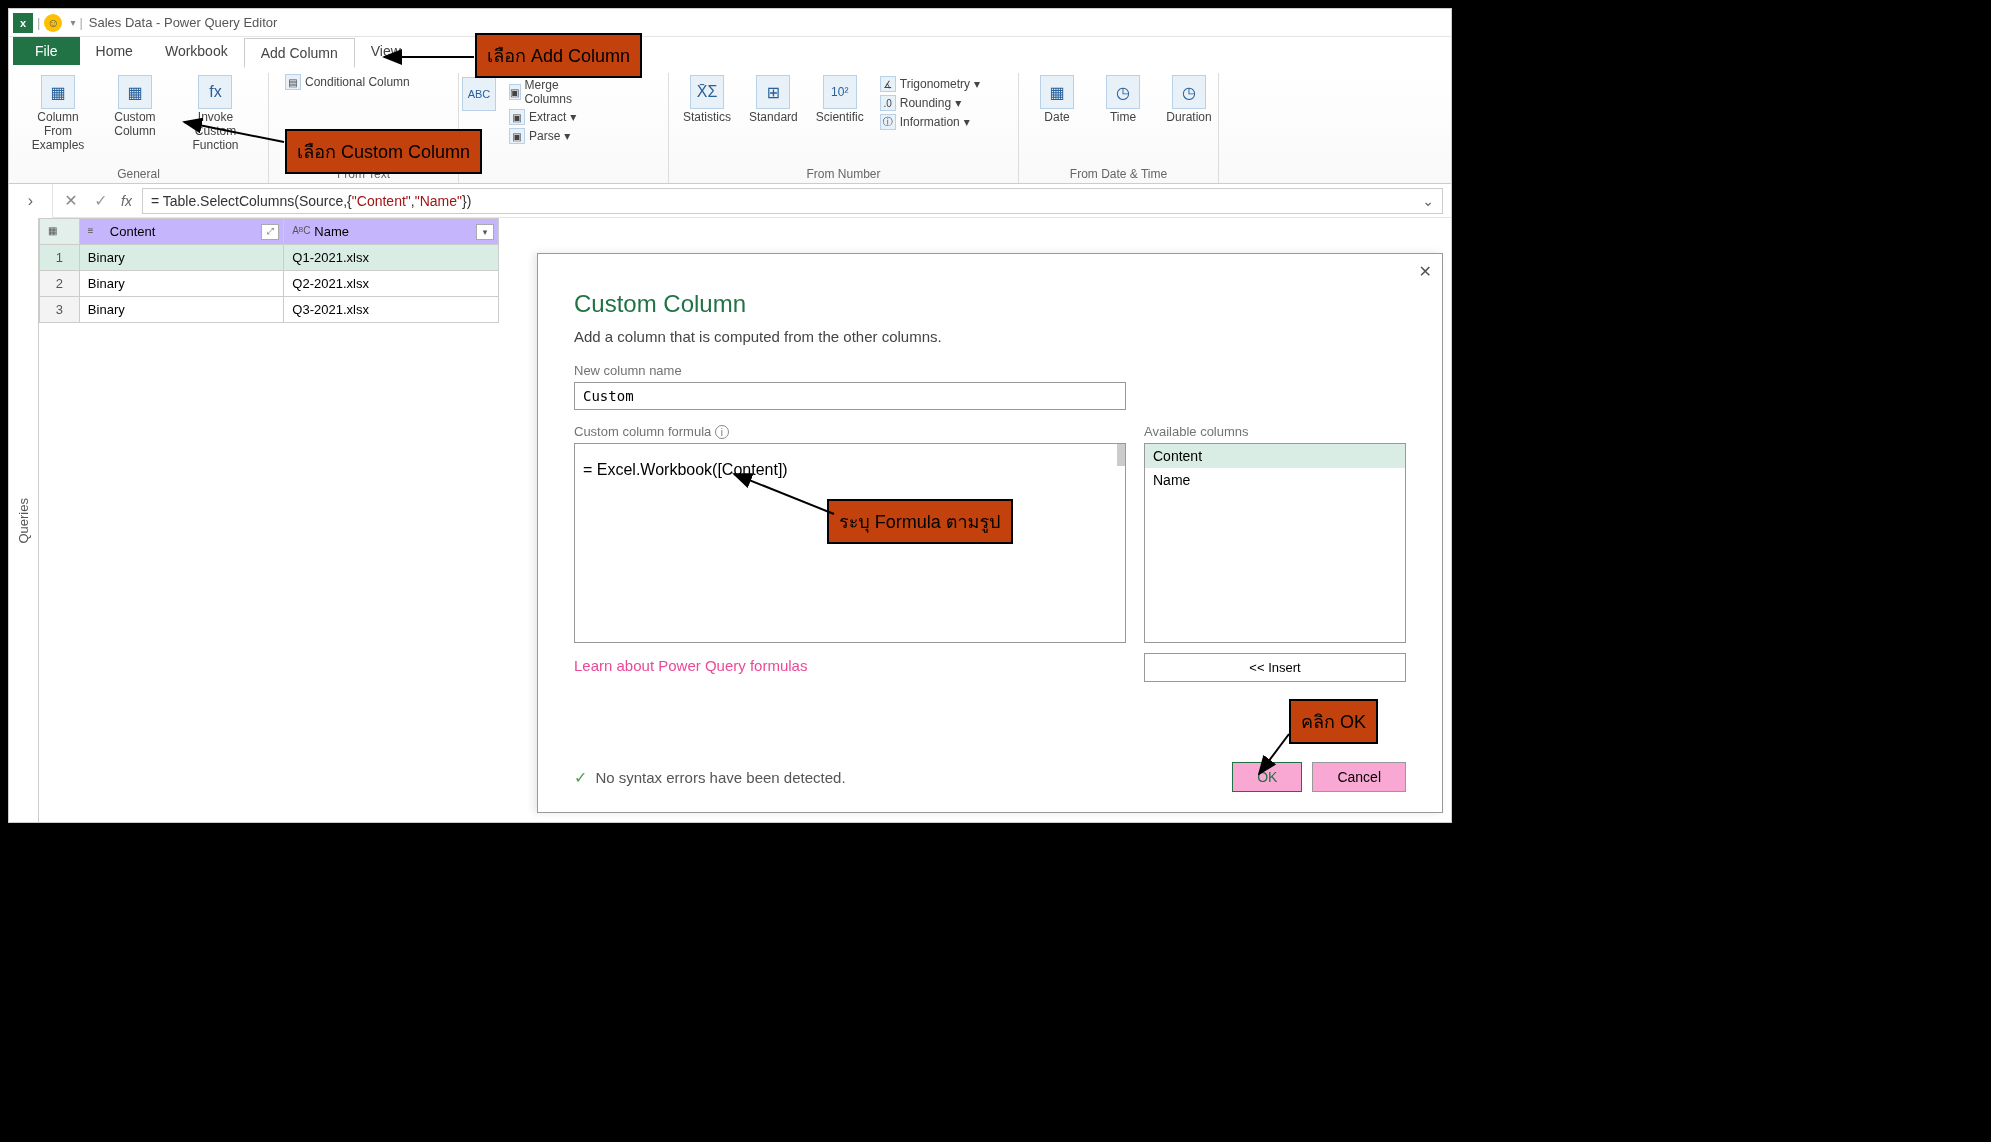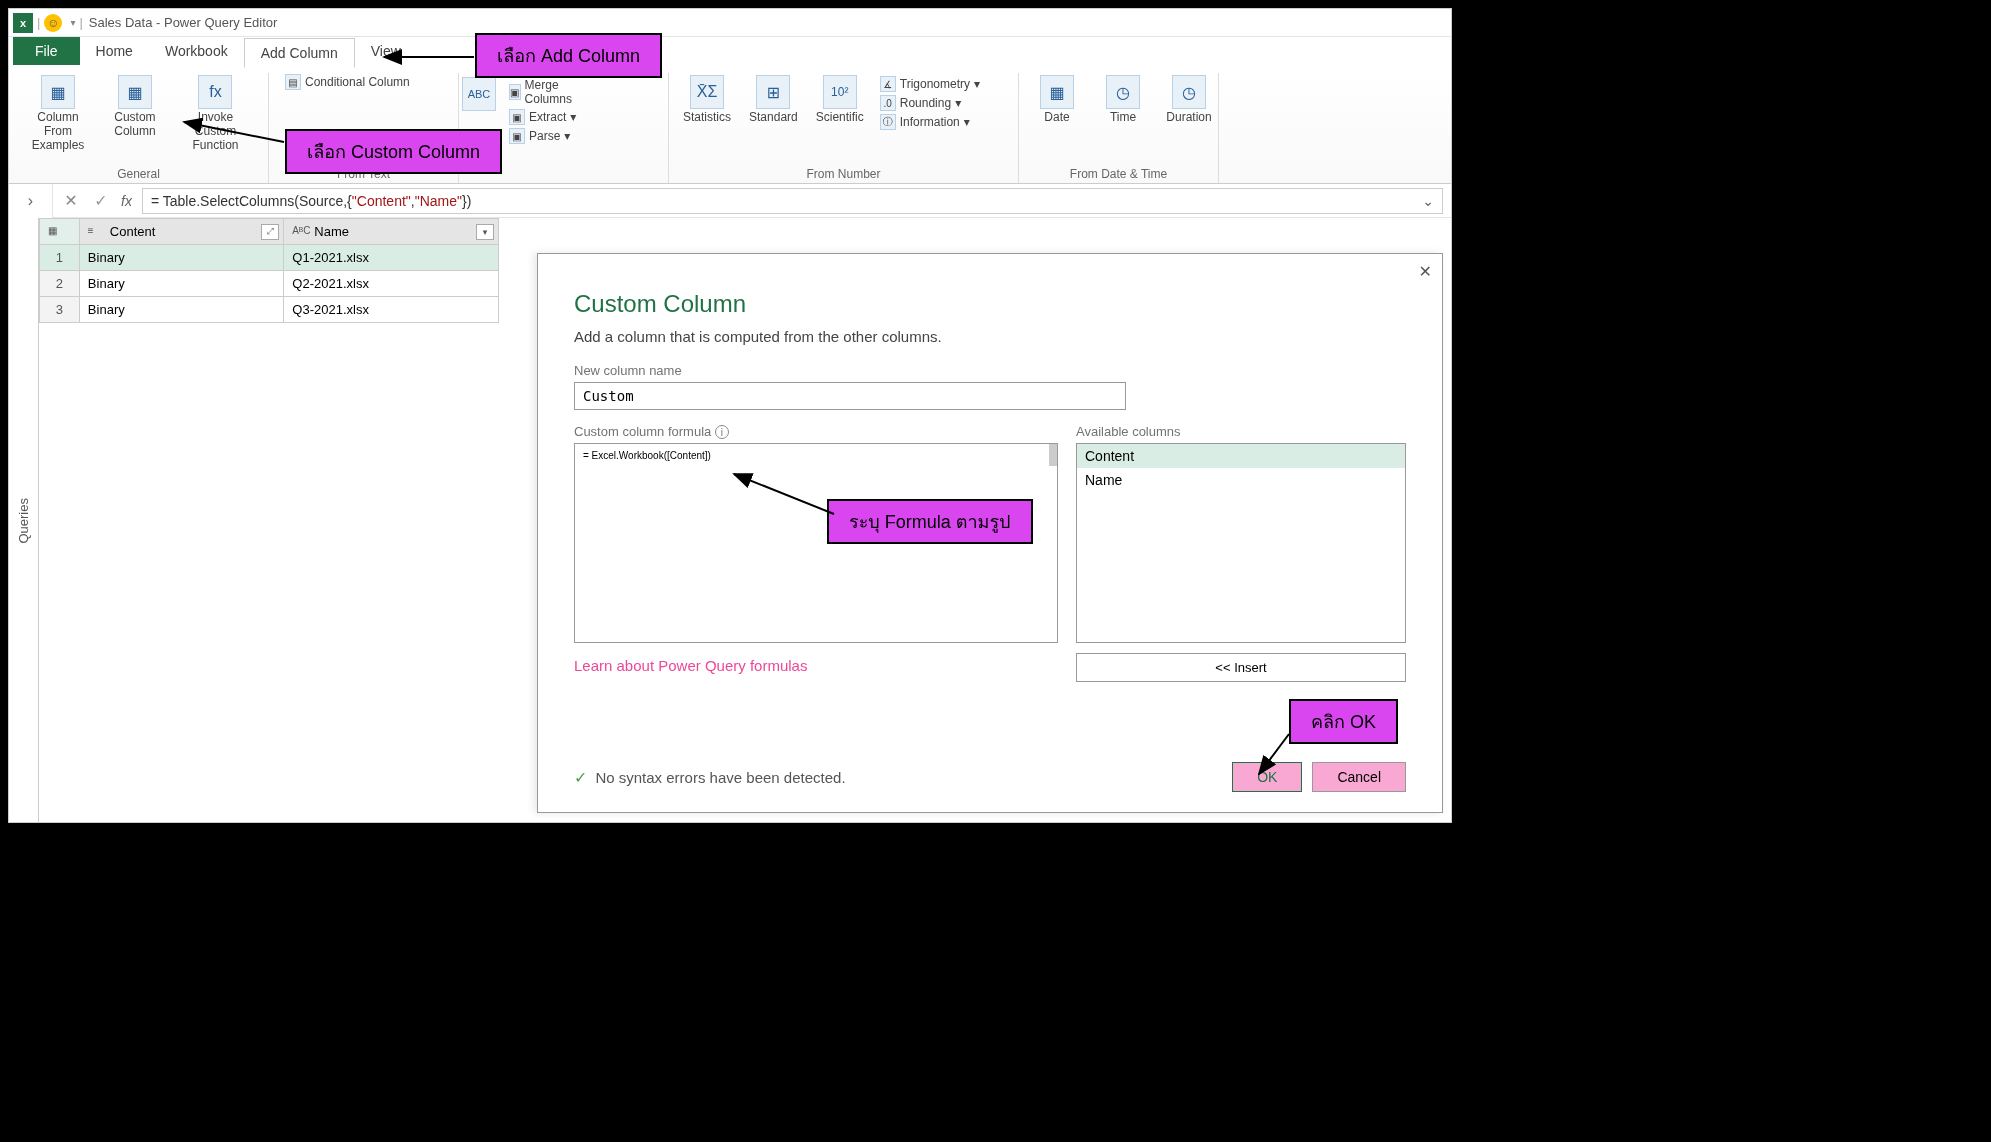--- a/index.html
+++ b/index.html
@@ -27,49 +27,49 @@
 .fx{font-style:italic;color:#666;font-size:14px}
 .formula{flex:1;font-family:Consolas,monospace;font-size:14px;color:#333;border:1px solid #ccc;padding:4px 8px;height:26px;display:flex;}
 .formula .str{color:#a31515}
 .formula .expand{margin-left:auto;color:#666;cursor:pointer}
 .content{display:flex;height:606px}
 .qbar{width:30px;border-right:1px solid #ccc;display:flex;align-items:center;justify-content:center}
 .qbar span{writing-mode:vertical-rl;transform:rotate(180deg);font-size:13px;color:#555}
 .grid{flex:1;position:relative}
 table.data{border-collapse:collapse;width:460px;font-size:13px}
 table.data th,table.data td{border:1px solid #ccc;padding:4px 8px;text-align:left;height:26px}
-table.data th{background:#e5e5e5;font-weight:normal;position:relative}
+table.data th{background:#c4b5fd;font-weight:normal;position:relative}
 table.data th.corner{width:34px;background:#e2efea}
 table.data td.rownum{background:#f3f3f3;text-align:center;width:34px;color:#555}
 table.data tr.sel td{background:#d9ede4}
 .thicon{position:absolute;right:4px;top:50%;transform:translateY(-50%);width:18px;height:16px;border:1px solid #aaa;background:#fff;font-size:9px;display:flex;align-items:center;justify-content:center;color:#555}
 .typeicon{display:inline-block;width:18px;height:14px;font-size:10px;color:#555;margin-right:4px;vertical-align:middle}
 .dialog{position:absolute;left:528px;top:244px;width:906px;height:560px;background:#fff;border:1px solid #999;box-shadow:-3px 0 8px rgba(0,0,0,0.1)}
 .dlg-close{position:absolute;right:10px;top:8px;font-size:16px;color:#555;cursor:pointer}
 .dlg-body{padding:36px 36px 16px}
 .dlg-title{font-size:24px;color:#217346;font-weight:300;margin-bottom:10px}
 .dlg-sub{font-size:15px;color:#444;margin-bottom:18px}
 .dlg-label{font-size:13px;color:#737373;margin-bottom:4px}
 .dlg-input{width:552px;border:1px solid #999;padding:5px 8px;font-size:14px;margin-bottom:14px;font-family:Consolas,monospace}
 .dlg-cols{display:flex;gap:18px}
-.dlg-formula{width:484px;height:200px;border:1px solid #999;padding:6px 8px;font-size:10px;font-family:Consolas,monospace;resize:none;position:relative}
+.dlg-formula{width:552px;height:200px;border:1px solid #999;padding:16px 8px;font-size:16px;font-family:Consolas,monospace;resize:none;position:relative}
 .dlg-formula .scrollind{position:absolute;right:0;top:0;width:8px;height:22px;background:#ccc}
 .dlg-avail{flex:1}
 .dlg-list{border:1px solid #999;height:200px;font-size:14px}
 .dlg-list div{padding:4px 8px;cursor:pointer}
 .dlg-list .sel{background:#d9ede4}
 .dlg-insert{width:100%;border:1px solid #999;background:#fff;padding:6px;margin-top:10px;cursor:pointer;font-size:13px}
 .dlg-link{color:#ec4899;font-size:15px;margin-top:14px;display:inline-block;cursor:pointer}
 .dlg-foot{position:absolute;bottom:20px;left:36px;right:36px;display:flex;align-items:center}
 .dlg-check{color:#4a9e4a;font-size:16px;margin-right:8px}
 .dlg-msg{font-size:15px;color:#555}
 .dlg-btns{margin-left:auto;display:flex;gap:10px}
 .dlg-btn{border:1px solid #999;background:#f9a8d4;padding:6px 24px;font-size:14px;cursor:pointer}
 .dlg-btn.ok{border-color:#217346;color:#217346}
-.callout{position:absolute;background:#d946ef;border:2px solid #000;padding:6px 20px;font-size:18px;font-weight:500;color:#000}
+.callout{position:absolute;background:#c2410c;border:2px solid #000;padding:6px 10px;font-size:18px;font-weight:500;color:#000}
 .arrow{position:absolute;pointer-events:none}
 </style>
 </head>
 <body>
 
 <div class="frame">
 
   <div class="titlebar">
     <div class="xicon">x</div>
     <span style="color:#aaa">|</span>

